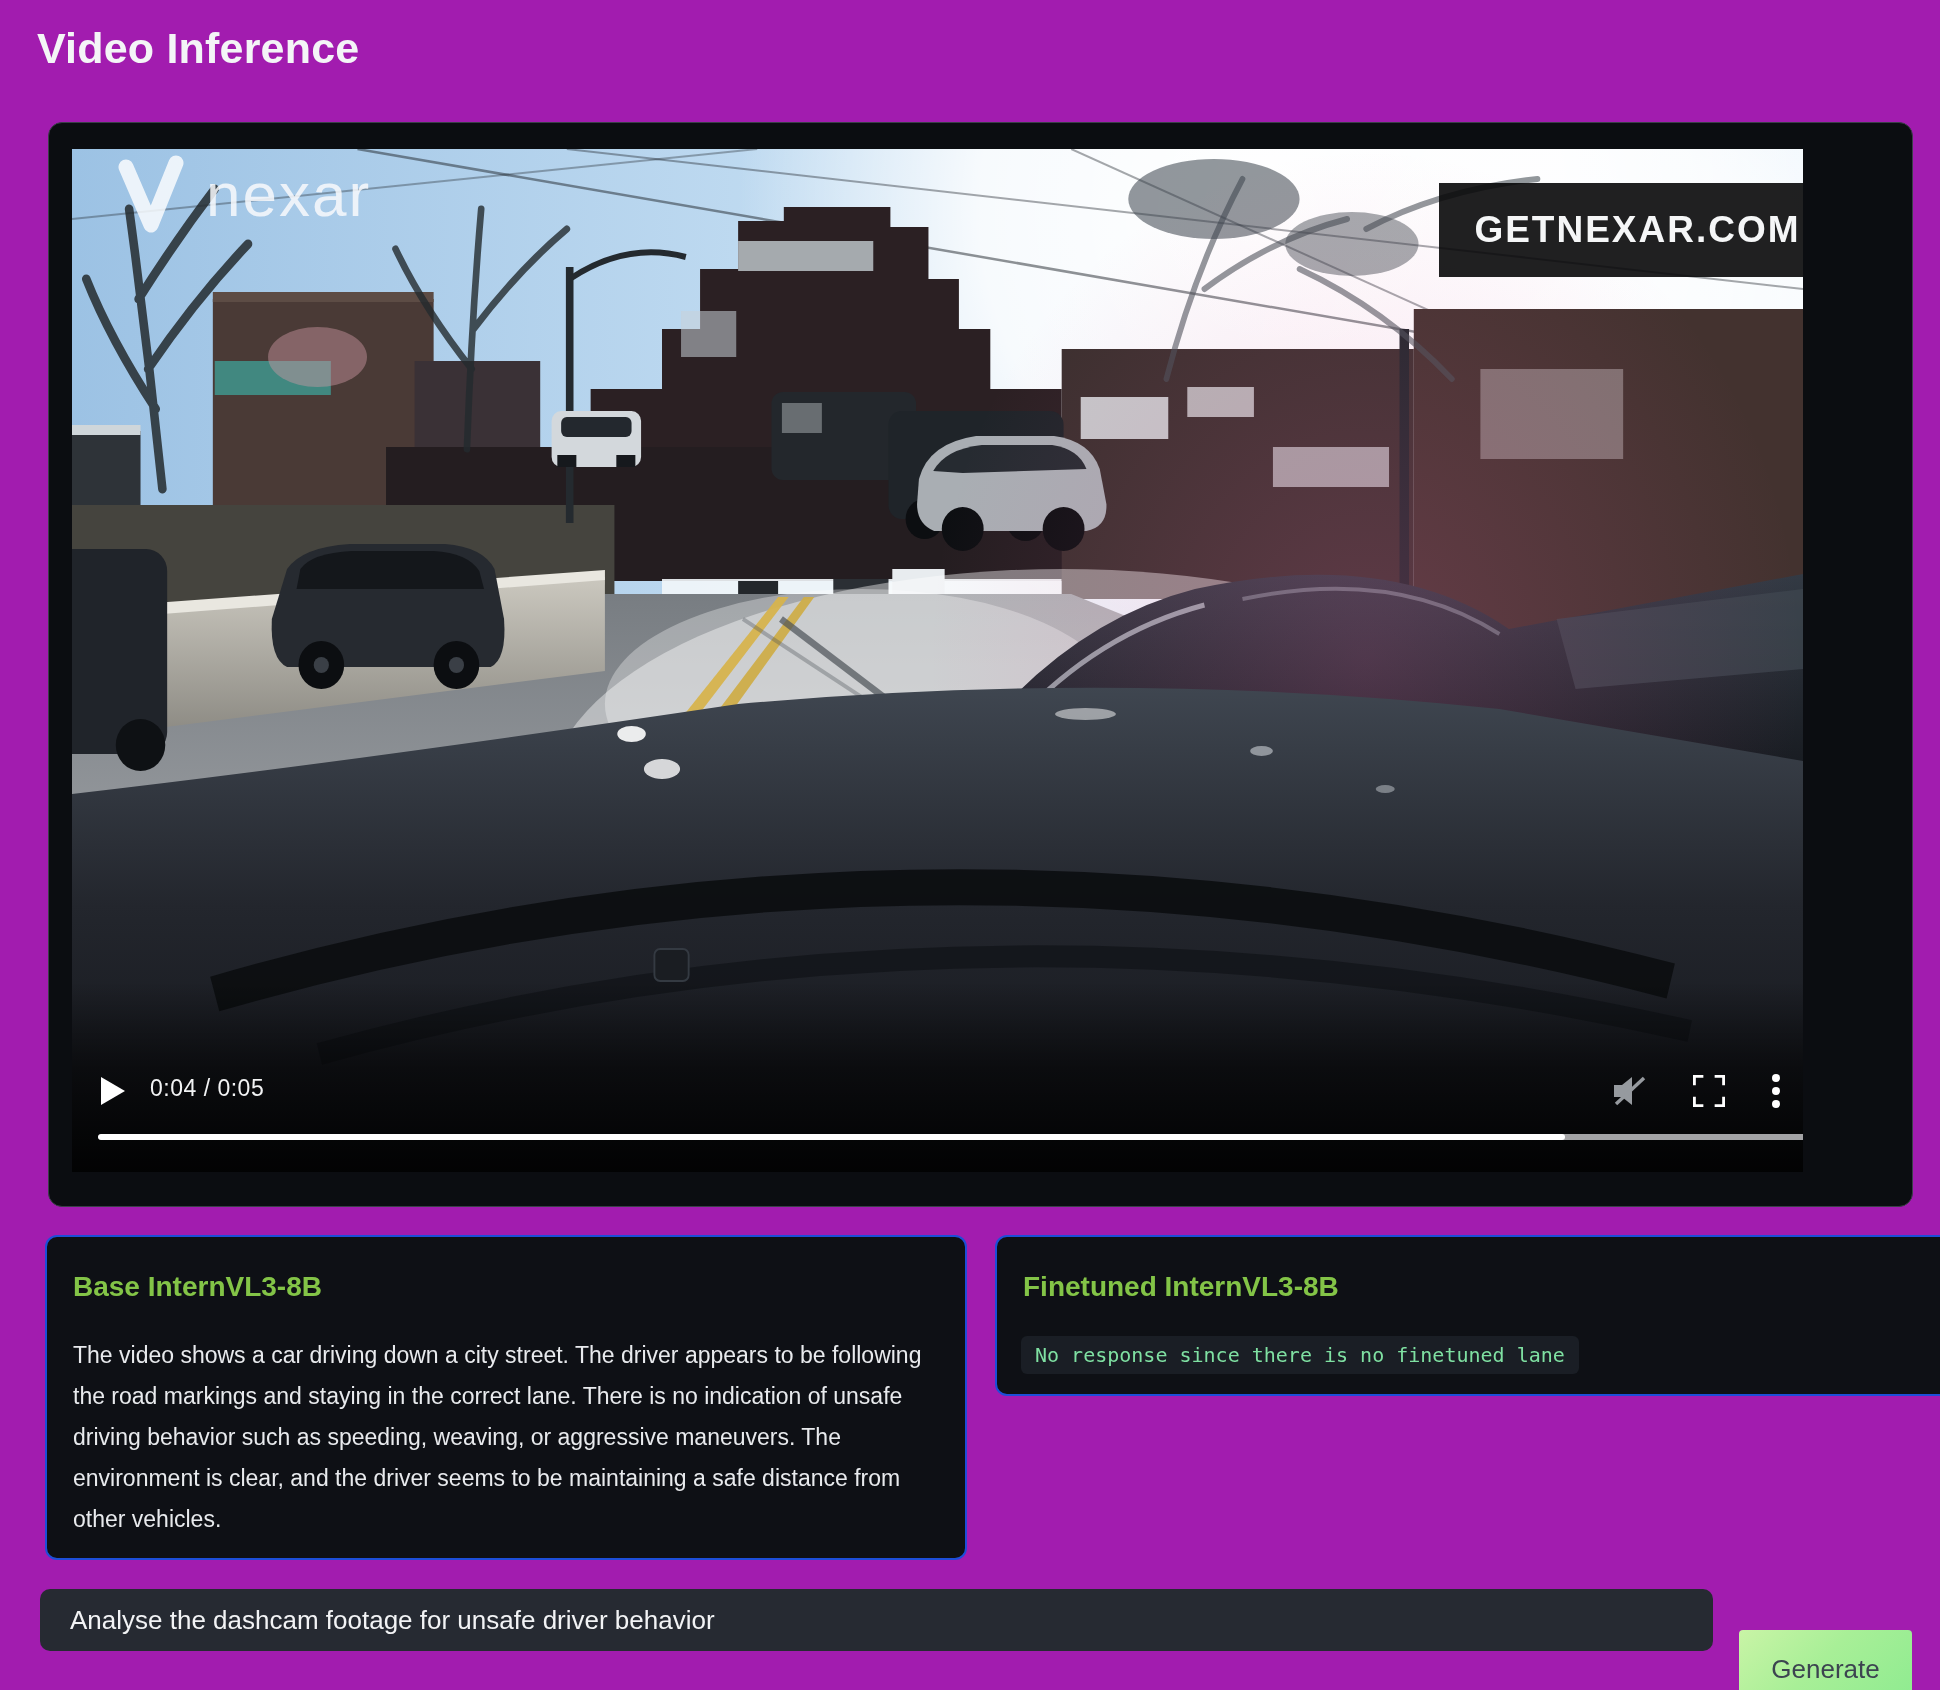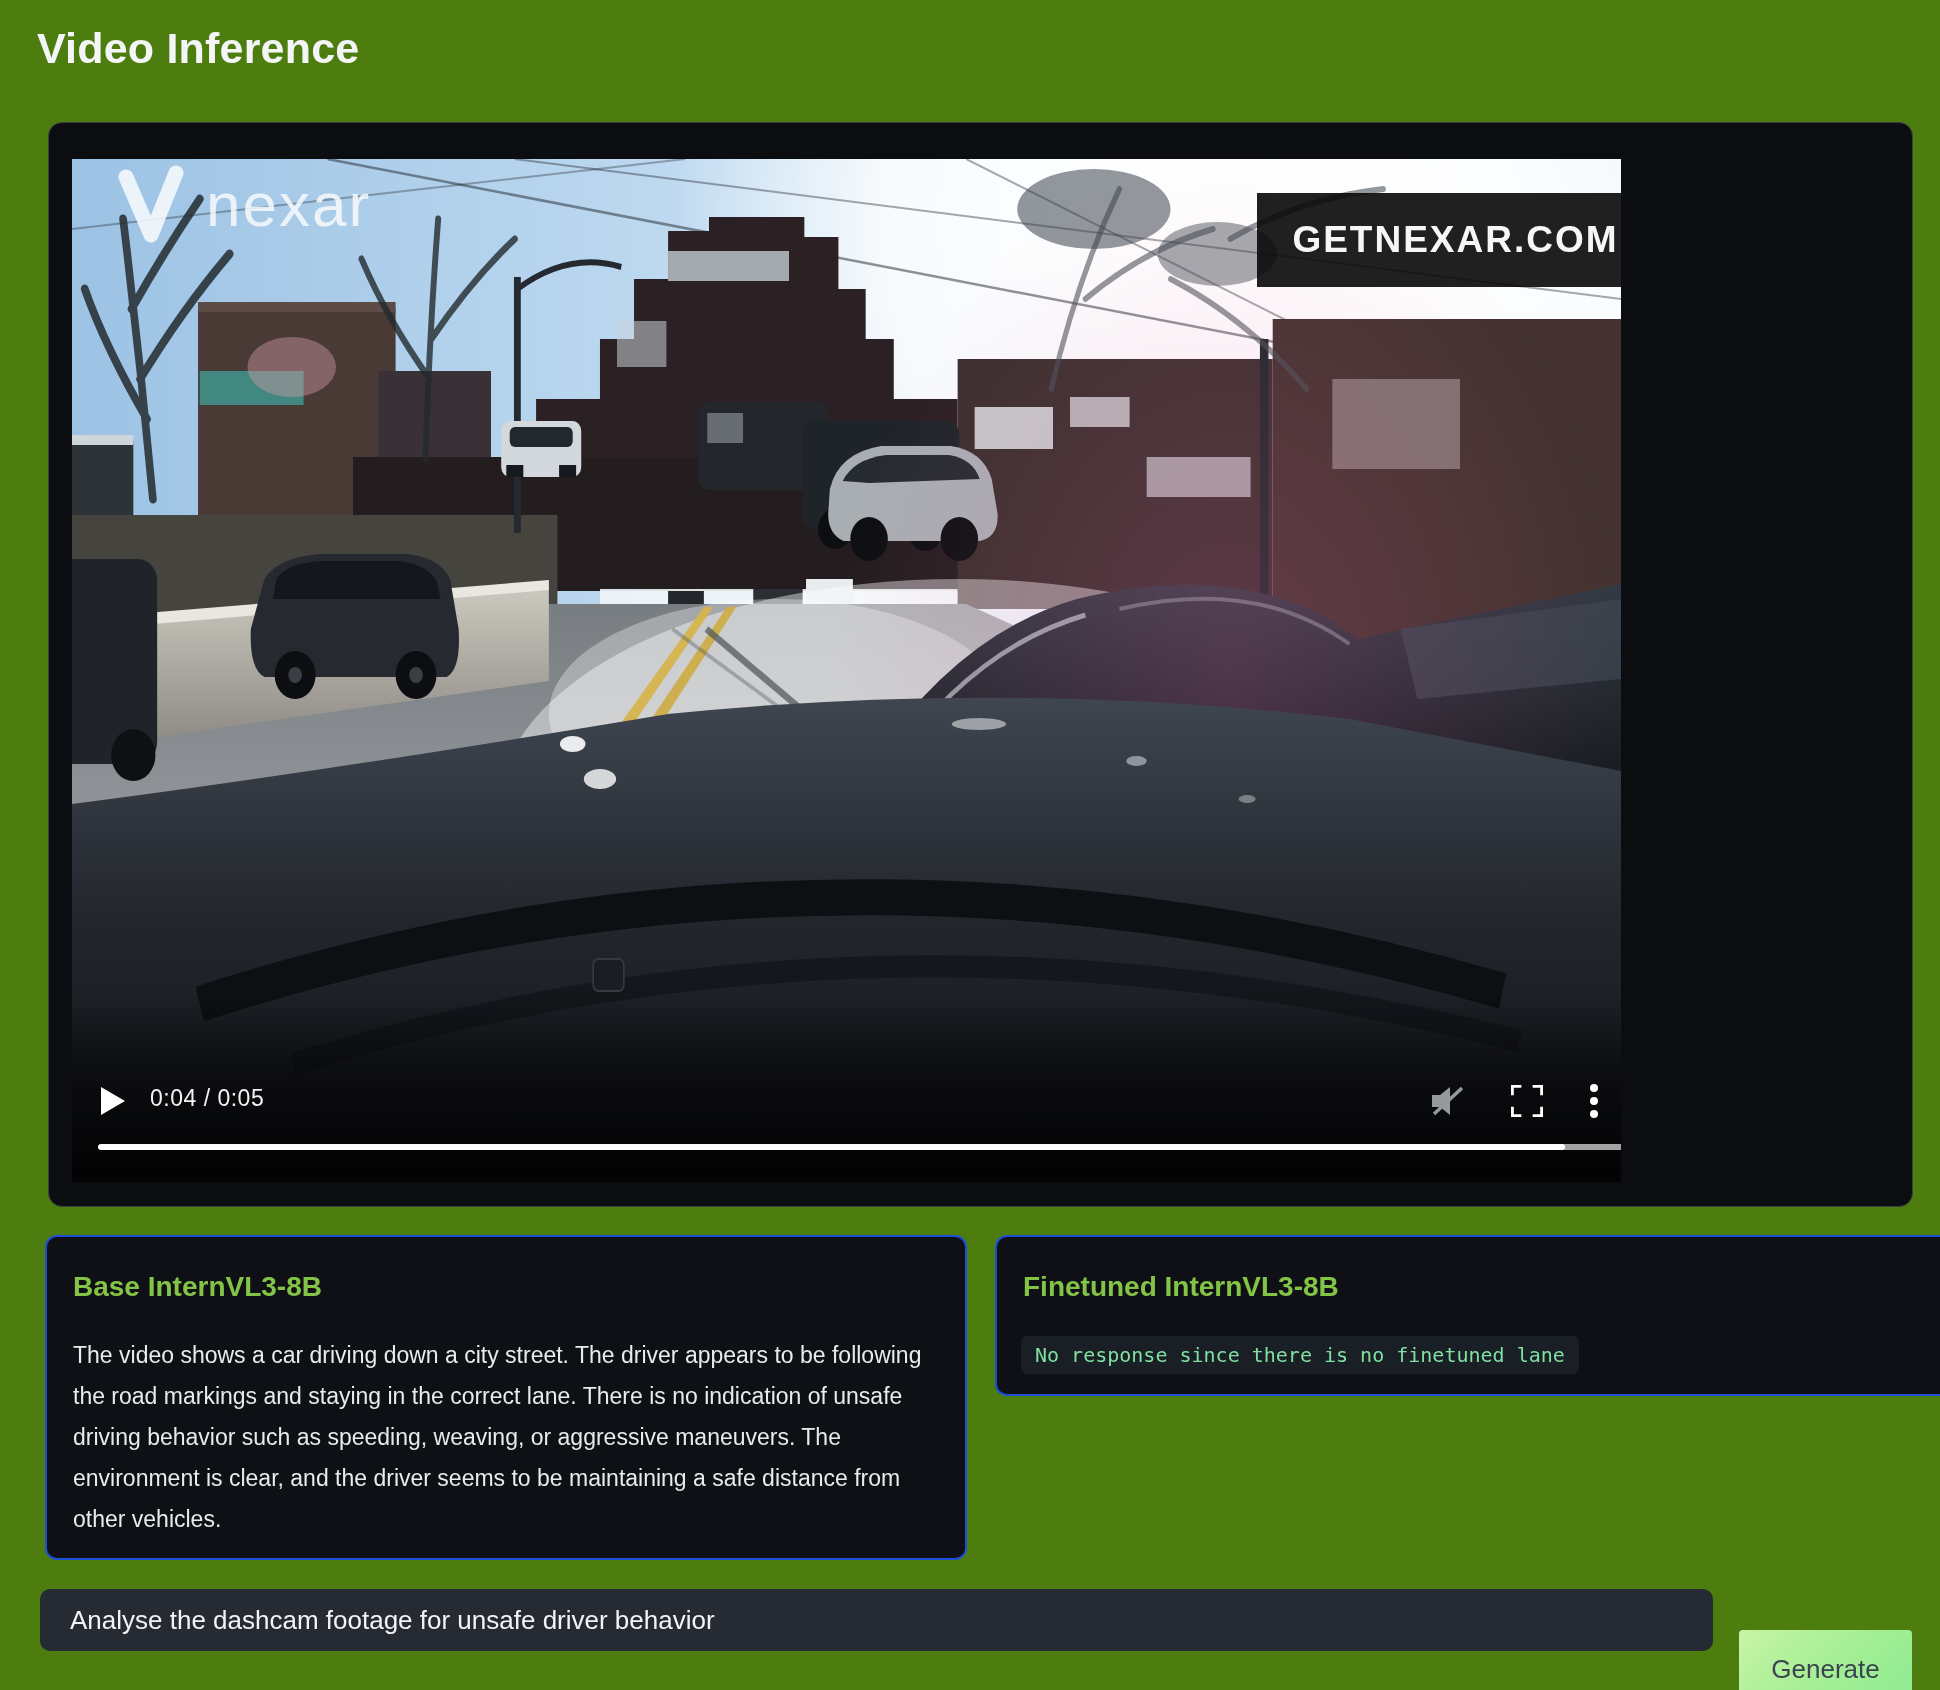--- a/index.html
+++ b/index.html
@@ -1,25 +1,25 @@
 <!DOCTYPE html>
 <html><head>
 <meta charset="utf-8">
 <style>
   * { margin:0; padding:0; box-sizing:border-box; }
   html,body { background:#0f1116; }
   body { font-family:"Liberation Sans","DejaVu Sans",sans-serif; }
-  .app { position:relative; width:1940px; height:1690px; background:#4d7c0f; overflow:hidden; }
+  .app { position:relative; width:1940px; height:1690px; background:#a21caf; overflow:hidden; }
 
   .page-title { position:absolute; left:37px; top:24px; font-size:43px; font-weight:700; color:#f4f5f7; letter-spacing:0.2px; }
 
   
   .video-panel { position:absolute; left:48px; top:122px; width:1865px; height:1085px;
     border:1px solid #3a3f48; border-radius:14px; background:#0b0d11; }
-  .video { position:absolute; left:23px; top:36px; width:1549px; height:1023px; background:#000; overflow:hidden; }
+  .video { position:absolute; left:23px; top:26px; width:1731px; height:1023px; background:#000; overflow:hidden; }
   .video svg.scene { position:absolute; left:0; top:0; width:100%; height:100%; display:block; }
 
   
   .wm-nexar { position:absolute; left:42px; top:6px; display:flex; align-items:center; gap:18px; opacity:.92; }
   .wm-nexar .mark { width:74px; height:78px; }
   .wm-nexar .txt { font-size:62px; font-weight:500; color:rgba(248,250,252,.92); letter-spacing:2px; }
   .wm-site { position:absolute; right:0; top:34px; width:364px; height:94px; background:rgba(8,8,9,.9);
     display:flex; align-items:center; justify-content:center;padding-left:33px; }
   .wm-site .txt { font-size:37px; font-weight:700; color:#f5f6f7; letter-spacing:2px; }
 

